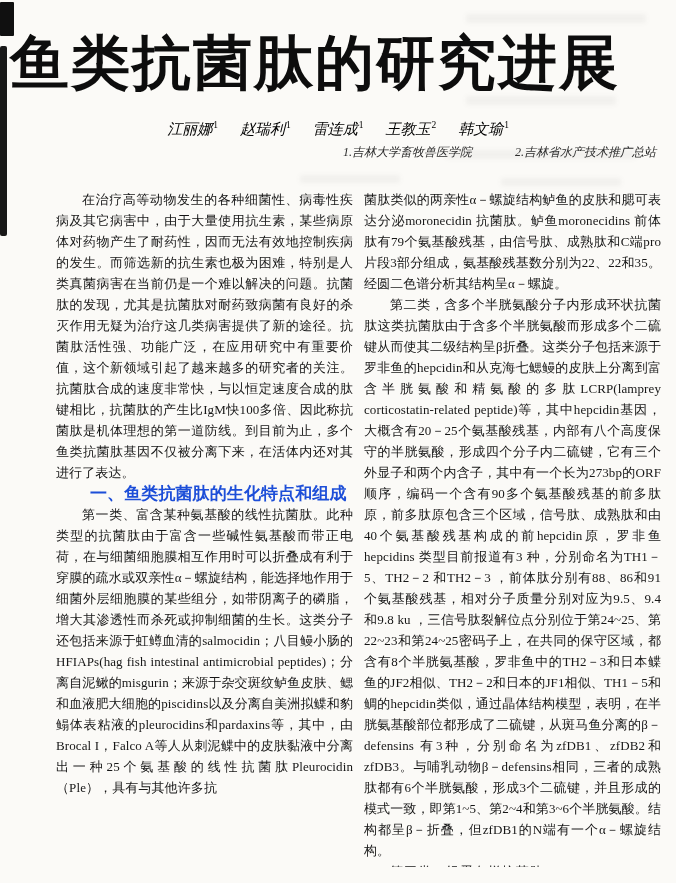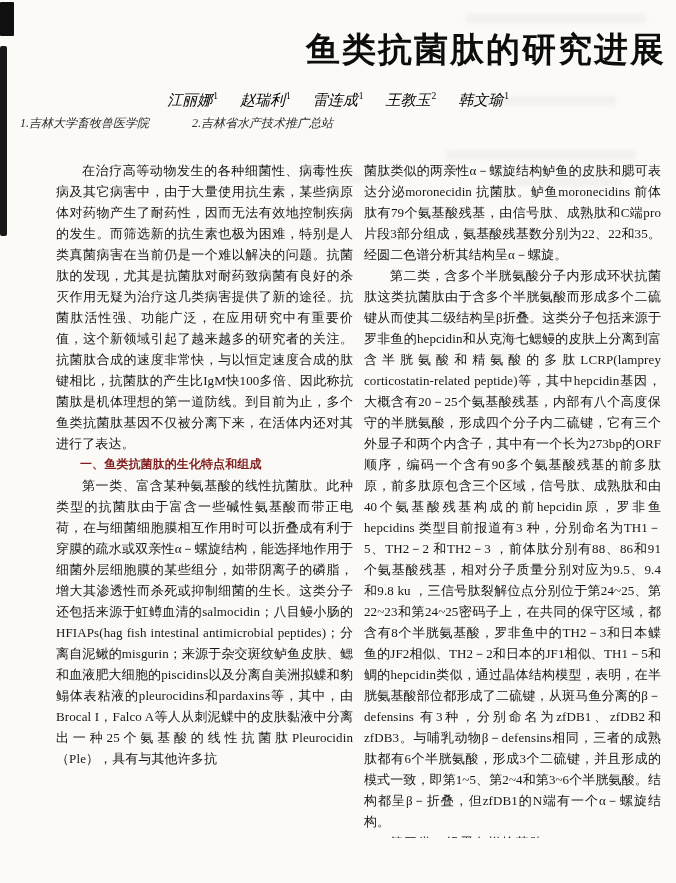--- a/index.html
+++ b/index.html
@@ -14,42 +14,42 @@
   .edge-a{position:absolute;left:0;top:2px;width:14px;height:34px;background:#101010;border-radius:1px;}
   .edge-b{position:absolute;left:0;top:46px;width:7px;height:190px;background:#181818;border-radius:2px;}
   .ghost{position:absolute;background:rgba(60,60,60,0.05);filter:blur(2px);border-radius:2px;}
   .g1{right:30px;top:14px;width:180px;height:9px;}
   .g2{right:60px;top:96px;width:150px;height:9px;}
   .g3{right:40px;top:150px;width:190px;height:9px;}
   .g4{right:55px;top:178px;width:120px;height:8px;}
   .g5{left:300px;top:175px;width:100px;height:8px;}
   
   .title{
-    margin:30px 10px 0;text-align:right;
+    margin:30px 10px 0;text-align:left;
     font-family:"Liberation Sans","DejaVu Sans",sans-serif;
-    font-weight:900;font-size:34px;letter-spacing:2px;line-height:1.15;
+    font-weight:900;font-size:59px;letter-spacing:2px;line-height:1.15;
     color:#0d0d0d;
   }
   .authors{margin-top:22px;text-align:center;font-size:15px;font-style:italic;color:#000000;}
   .author{margin:0 11px;white-space:nowrap;}
   .author sup{font-size:9.5px;font-style:normal;margin-left:1px;}
-  .affils{margin-top:5px;text-align:left;font-size:12px;font-style:italic;color:#2a2a2a;}
+  .affils{margin-top:5px;text-align:right;font-size:12px;font-style:italic;color:#2a2a2a;}
   .affil{margin:0 20px;}
   
   .columns{display:flex;gap:11px;padding:0 15px 0 19px;margin-top:28px;margin-left:37px;}
   .col{
     width:315px;height:678px;overflow:hidden;
     text-align:justify;font-size:13px;line-height:21px;
     letter-spacing:0.1px;color:#161616;
   }
   .para{margin:0;}
   .ind{text-indent:2em;}
   .sec-h{
-    margin:0;font-size:12px;font-weight:bold;text-indent:2em;line-height:21px;
-    font-family:"Liberation Sans","DejaVu Sans",sans-serif;color:#7f1d1d;
+    margin:0;font-size:17px;font-weight:bold;text-indent:2em;line-height:21px;
+    font-family:"Liberation Sans","DejaVu Sans",sans-serif;color:#1d4ed8;
   }
 </style>
 </head>
 <body>
 
 <div class="page">
 
   <div class="edge-a"></div>
   <div class="edge-b"></div>
   <div class="ghost g1"></div>

